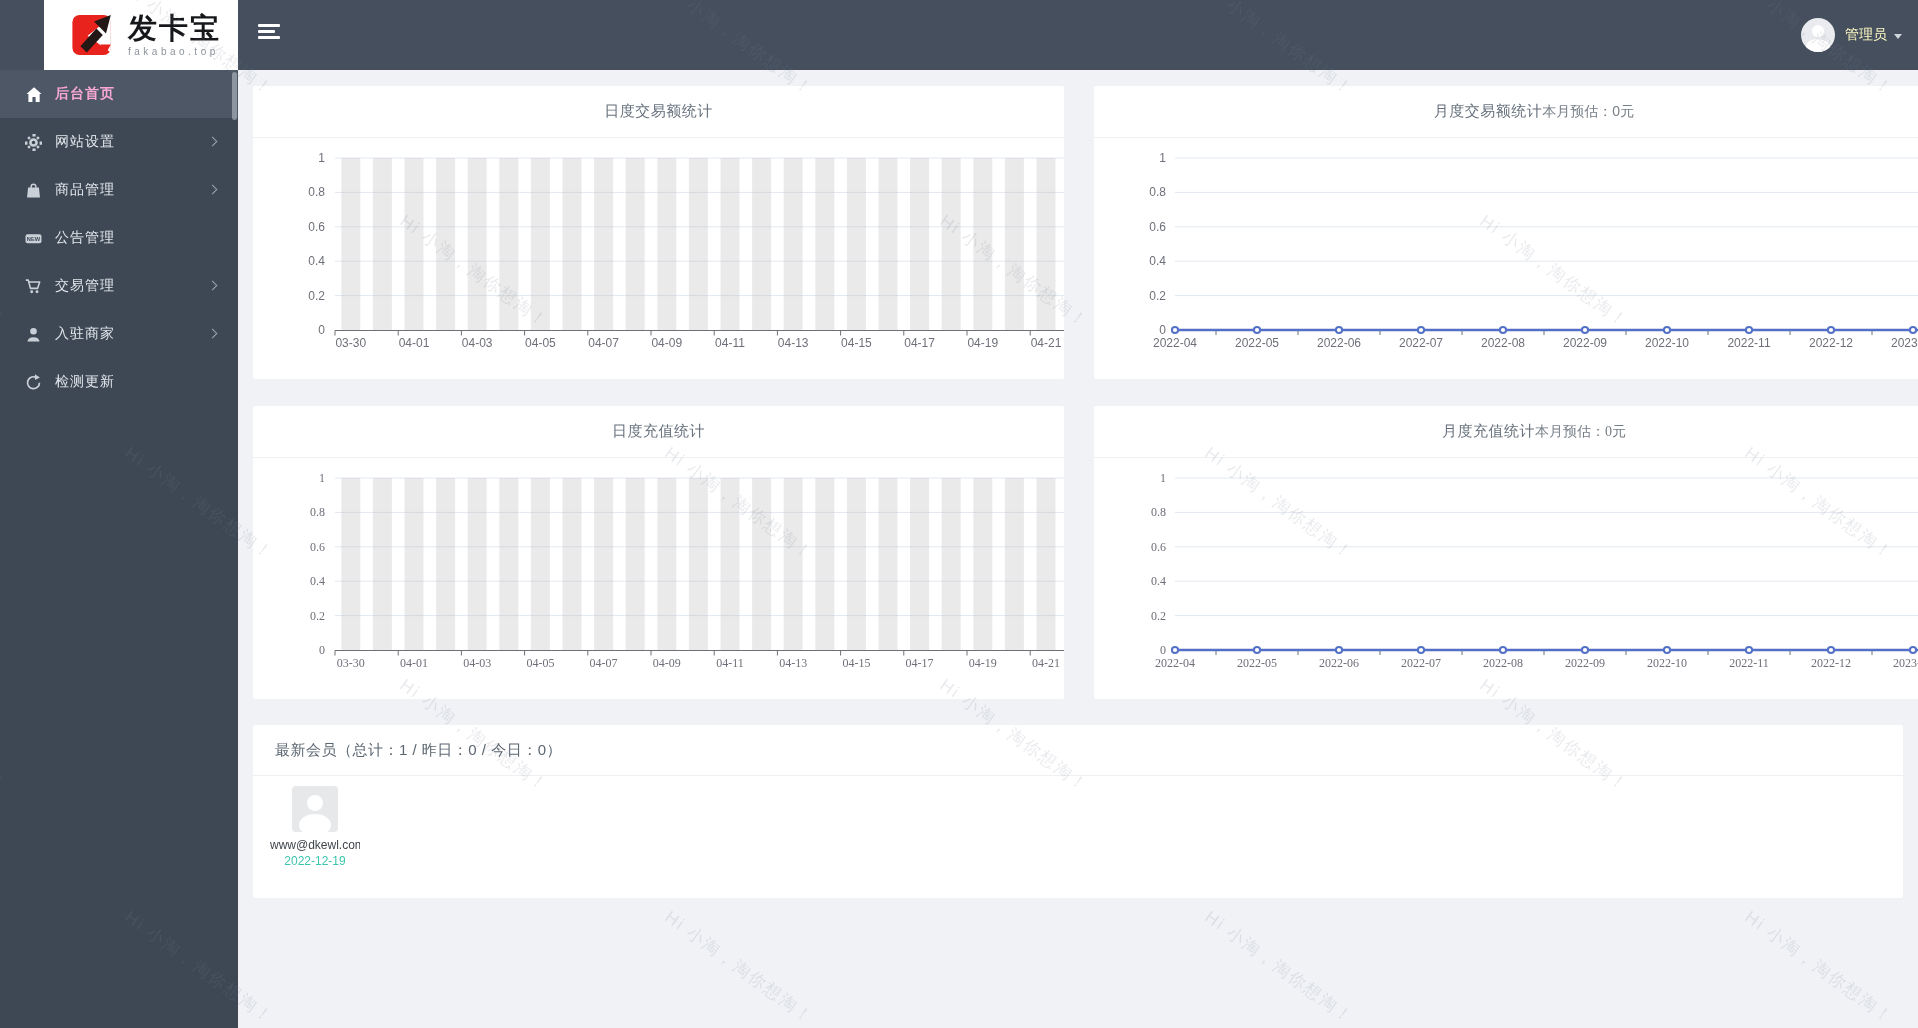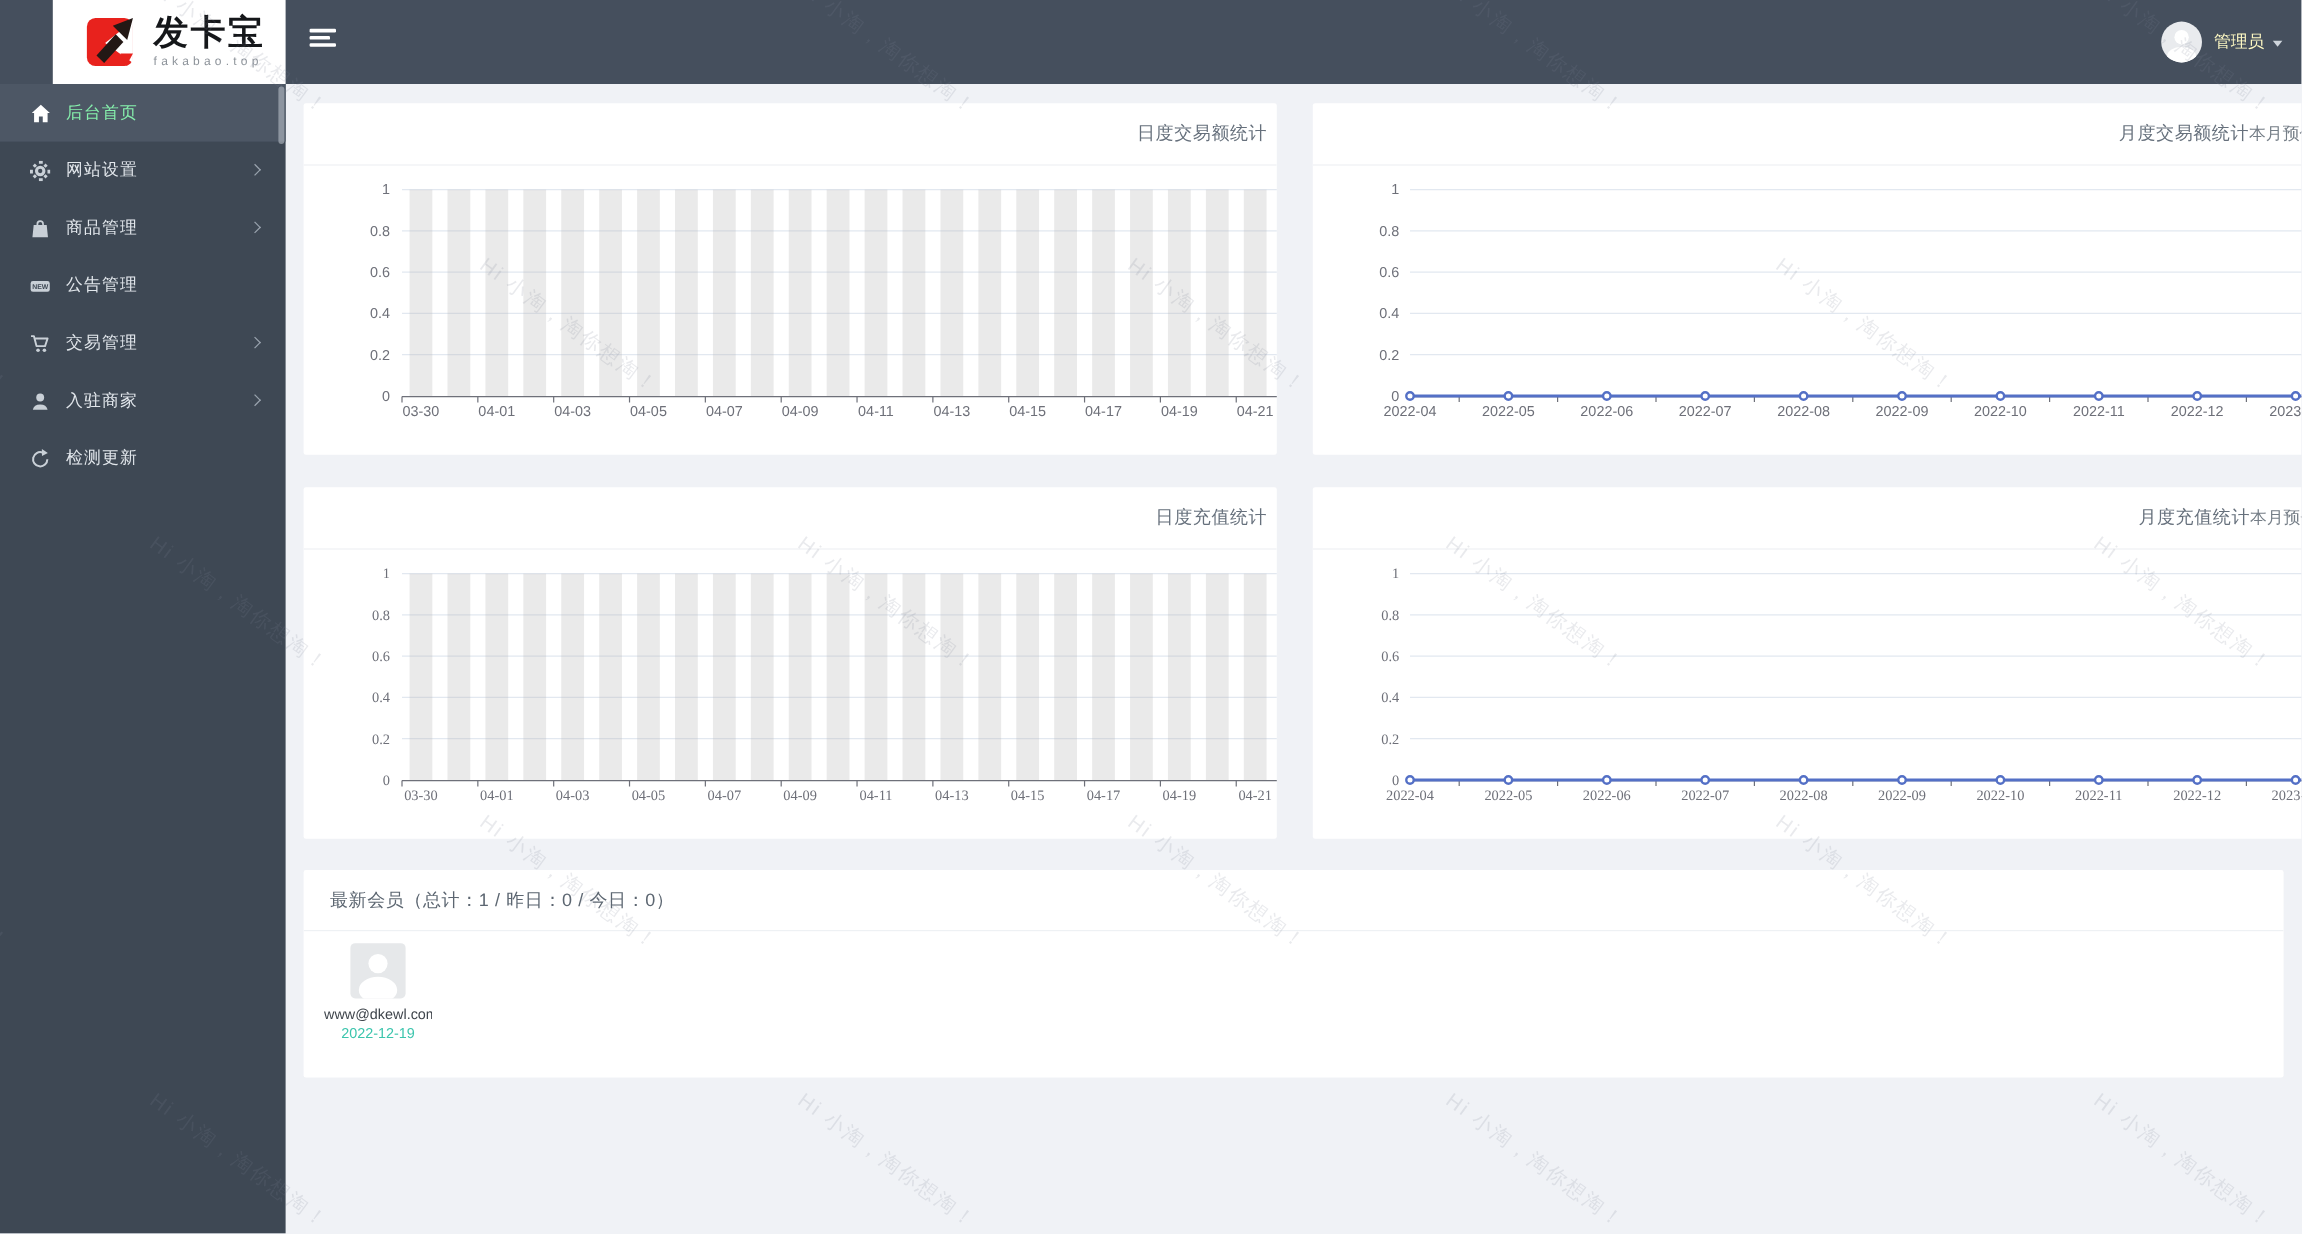--- a/index.html
+++ b/index.html
@@ -26,32 +26,32 @@
   .hdr-avatar::after{content:"";position:absolute;left:5px;top:21px;width:24px;height:16px;border-radius:50%;background:#ffffff;}
   .hdr-user-name{color:#fef9c3;font-size:14px;margin-left:10px;}
   .hdr-caret{width:0;height:0;border-left:4.5px solid transparent;border-right:4.5px solid transparent;border-top:5.5px solid #cfd5dc;margin-left:7px;margin-top:2px;}
   
   .sidebar{position:absolute;left:0;top:70px;width:238px;bottom:0;background:#3e4854;z-index:15;}
   .sb-item{height:48px;display:flex;align-items:center;cursor:pointer;position:relative;color:#ccd3da;}
   .sb-item.active{background:#4d5765;color:#ffffff;}
   .sb-item .sb-icon{width:17px;height:17px;margin-left:25px;flex:0 0 auto;display:flex;align-items:center;justify-content:center;}
   .sb-item .sb-icon svg{width:17px;height:17px;}
   .sb-label{font-size:14px;margin-left:13px;letter-spacing:1px;color:#e2e7ec;}
-  .sb-item.active .sb-label{color:#86efac;}
+  .sb-item.active .sb-label{color:#f9a8d4;font-weight:bold;}
   .sb-arrow{position:absolute;right:22px;top:20px;width:6px;height:6px;border:solid #9aa4af;border-width:1.6px 1.6px 0 0;transform:rotate(45deg);}
   .sb-thumb{position:absolute;right:1px;top:2px;width:5px;height:48px;border-radius:3px;background:rgba(220,226,233,.45);cursor:pointer;}
   
   .main{position:absolute;left:238px;top:70px;right:0;bottom:0;background:#f0f2f6;overflow:hidden;}
   .row{display:flex;margin:0 0 0 15px;}
   .row1{margin-top:16px;}
   .row2{margin-top:27px;font-family:Liberation Serif, serif;}
   .card{background:#fff;border-radius:2px;position:relative;overflow:hidden;flex:0 0 auto;}
   .card.daily{width:811px;height:293px;}
   .card.monthly{width:880px;height:293px;margin-left:30px;}
-  .card-head{height:52px;display:flex;align-items:center;justify-content:flex-end;padding:0 8px;border-bottom:1px solid #eef1f4;box-sizing:border-box;}
+  .card-head{height:52px;display:flex;align-items:center;justify-content:center;padding:0 8px;border-bottom:1px solid #eef1f4;box-sizing:border-box;}
   .card-title{font-size:15px;color:#66707c;font-weight:500;letter-spacing:.5px;}
   .card-estimate{font-size:14px;color:#757e87;}
   .card-body{position:absolute;left:0;top:52px;right:0;bottom:0;}
   .card-body svg{position:absolute;left:0;top:0;}
   
   .card.members{width:1650px;height:173px;margin:26px 15px 0 15px;}
   .mem-head{height:51px;display:flex;align-items:center;padding:0 22px;border-bottom:1px solid #eef1f4;box-sizing:border-box;}
   .mem-title{font-size:15px;color:#5c6671;letter-spacing:.5px;}
   .mem-list{display:flex;padding:10px 0 0 14px;}
   .mem-item{width:96px;text-align:center;}

